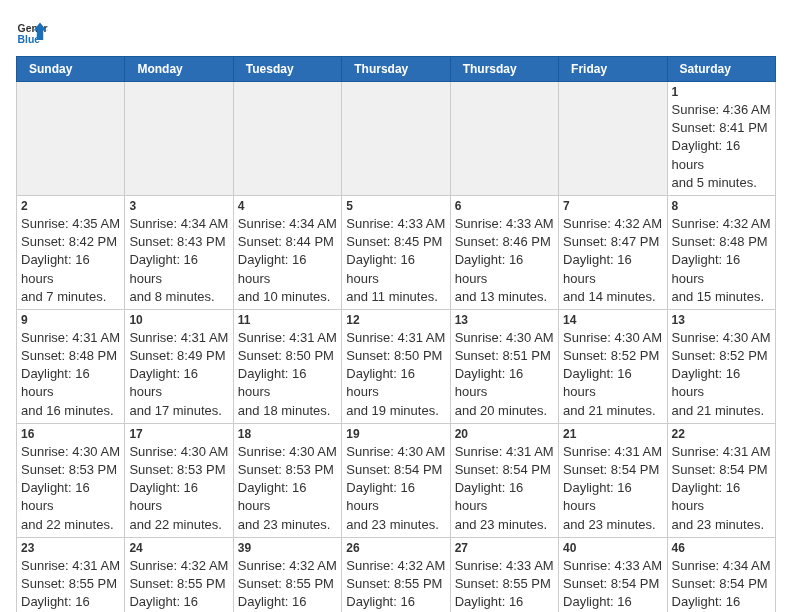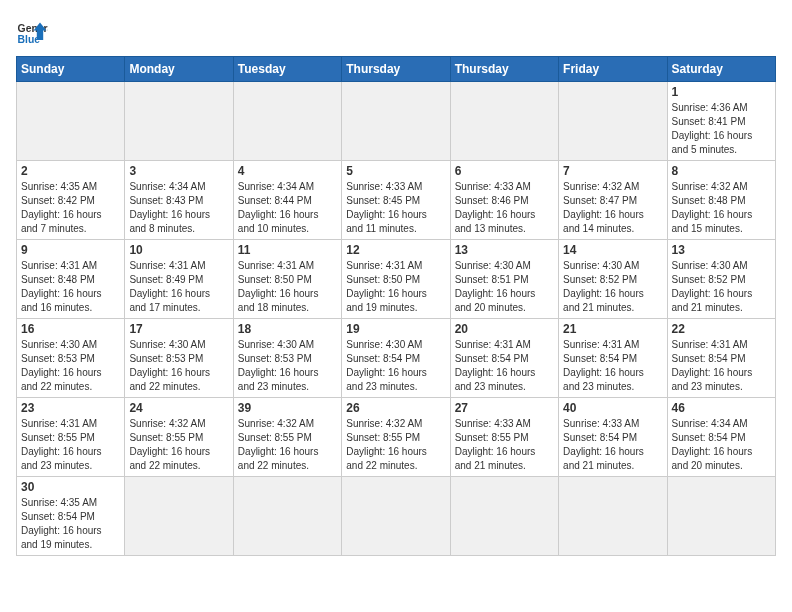--- a/index.html
+++ b/index.html
@@ -40,21 +40,21 @@
     table {
       width: 100%;
       border-collapse: collapse;
       table-layout: fixed;
     }
     thead tr th {
       background: #2a6db5;
       color: #fff;
       font-size: 12px;
       font-weight: bold;
-      padding: 5px 4px;
+      padding: 5px 12px;
       text-align: left;
       border: 1px solid #1a5a9a;
     }
     tbody tr td {
       border: 1px solid #ccc;
       vertical-align: top;
       padding: 3px 4px;
       font-size: 9.5px;
       color: #333;
       height: 72px;
@@ -63,21 +63,21 @@
     tbody tr td.empty {
       background: #f0f0f0;
     }
     .day-number {
       font-size: 12px;
       font-weight: bold;
       display: block;
       margin-bottom: 2px;
     }
     .day-info {
-      font-size: 10px;
+      font-size: 13px;
       line-height: 1.4;
       color: #333;
     }
     tbody tr:last-child td {
       height: 60px;
     }
   </style>
 </head>
 <body>
 

